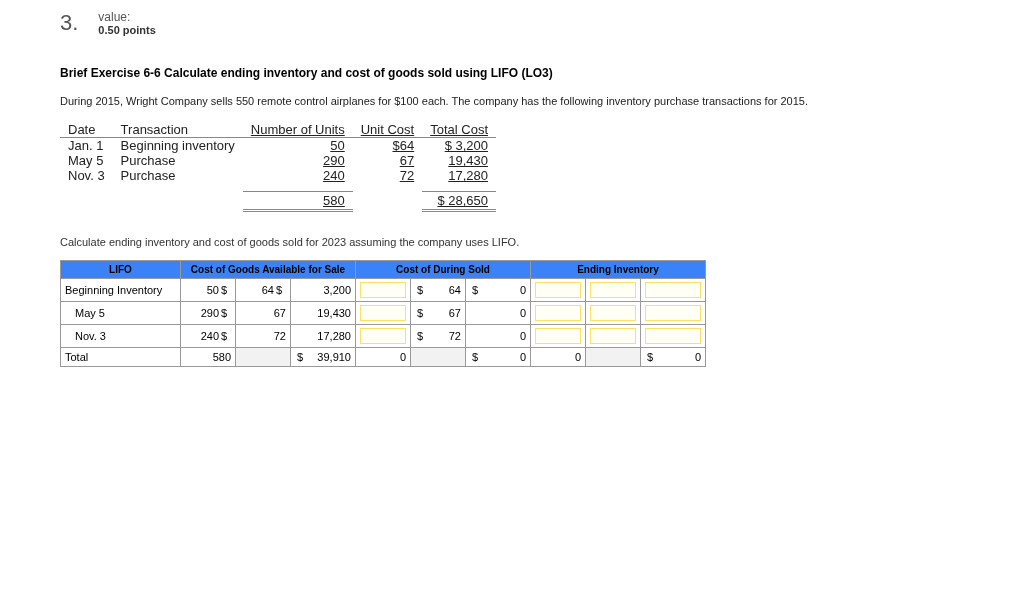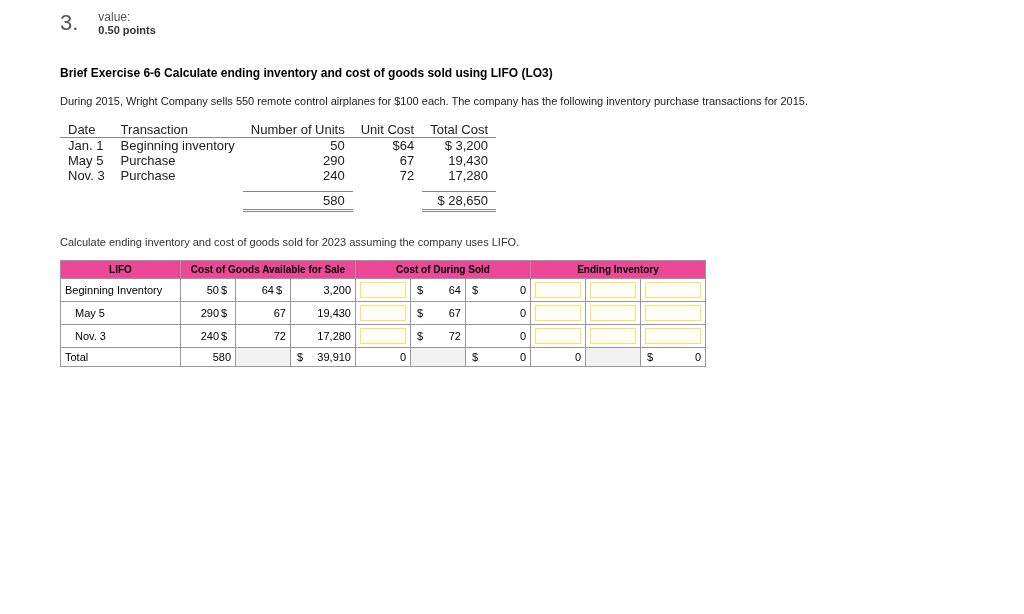--- a/index.html
+++ b/index.html
@@ -48,21 +48,21 @@
     margin-bottom: 24px;
   }
   .inv-table td, .inv-table th {
     padding: 0 8px;
     text-align: left;
     font-weight: normal;
   }
   .inv-table th {
     border-bottom: 1px solid #888;
   }
-  .inv-table .num { text-align: right; }
+  .inv-table .num { text-align: right; text-decoration: underline; }
   .inv-table .dbl {
     border-top: 1px solid #888;
     border-bottom: 3px double #888;
     padding: 1px 8px;
   }
   .instruct {
     margin: 20px 0 12px 0;
     font-size: 11px;
   }
 
@@ -72,21 +72,21 @@
     color: #000;
     table-layout: fixed;
   }
   .lifo-table th, .lifo-table td {
     border: 1px solid #999;
     padding: 3px 4px;
     height: 18px;
     box-sizing: border-box;
   }
   .lifo-table th {
-    background: #ec4899;
+    background: #3b82f6;
     font-weight: bold;
     text-align: center;
     font-size: 10px;
   }
   .lifo-table .rowlabel {
     text-align: left;
     padding-left: 4px;
     background: #fff;
   }
   .lifo-table .indent {

